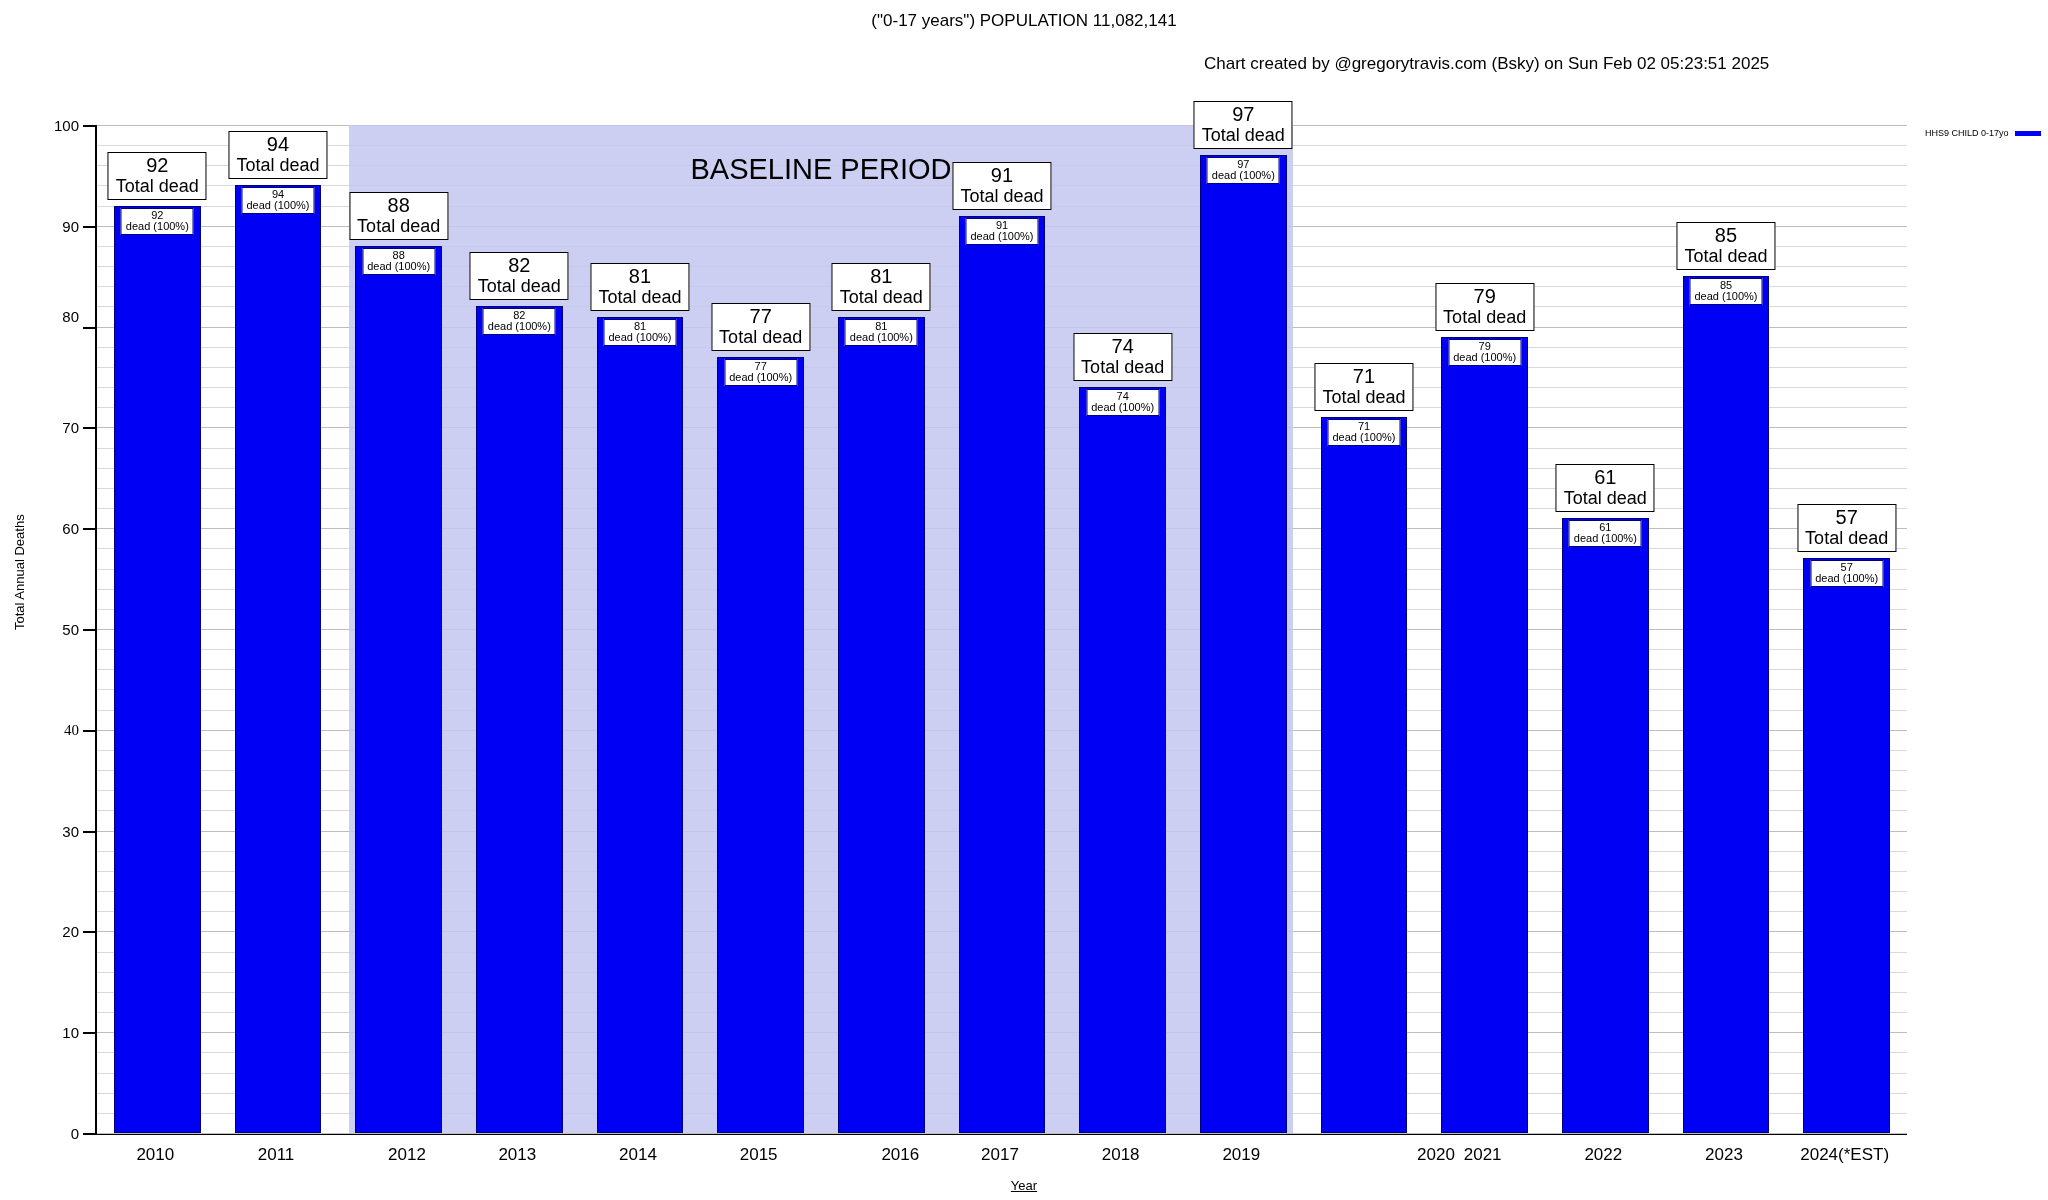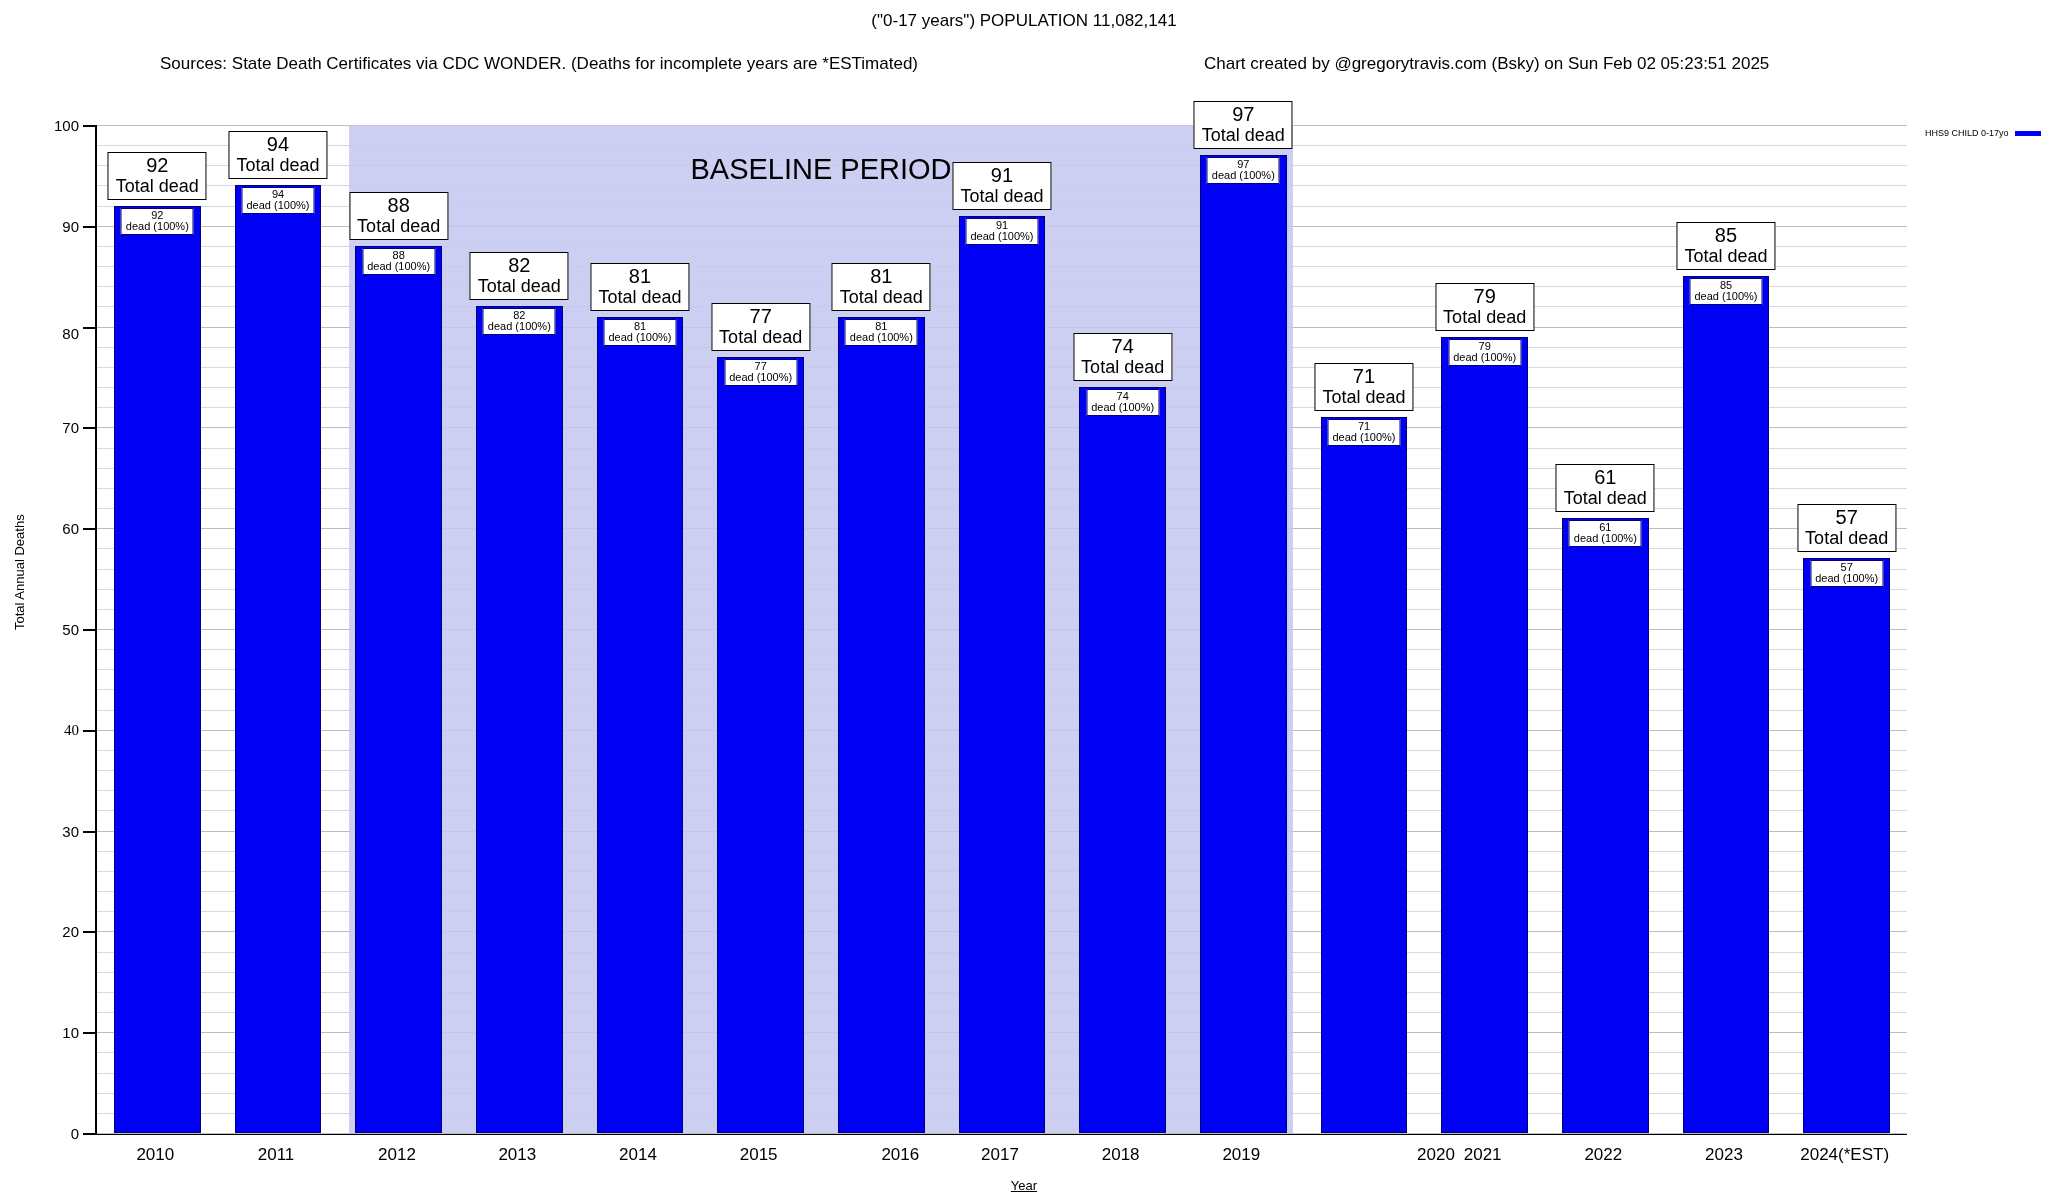--- a/index.html
+++ b/index.html
@@ -218,21 +218,20 @@
     background: #0000f5;
   }
 </style>
 </head>
 <body>
 
 <div id="title-block">
   <div class="title-line">("0-17 years") POPULATION 11,082,141</div>
 </div>
 <div id="title-line3">
-  <span id="sources-text">Sources: State Death Certificates via CDC WONDER. (Deaths for incomplete years are *ESTimated)</span>
   <span id="credit-text">Chart created by @gregorytravis.com (Bsky) on Sun Feb 02 05:23:51 2025</span>
 </div>
 
 <div id="legend">
   <span id="legend-label">HHS9 CHILD 0-17yo</span>
   <span id="legend-swatch"></span>
 </div>
 
 <div id="ylabel-axis">Total Annual Deaths</div>
 <div id="xlabel-axis">Year</div>
@@ -438,30 +437,30 @@
     <div class="ylabel" style="top: 705.6px;">30</div>
     <div class="ytick" style="top: 604.8px;"></div>
     <div class="ylabel" style="top: 604.8px; font-family: Liberation Serif, serif;">40</div>
     <div class="ytick" style="top: 504px;"></div>
     <div class="ylabel" style="top: 504px;">50</div>
     <div class="ytick" style="top: 403.2px;"></div>
     <div class="ylabel" style="top: 403.2px;">60</div>
     <div class="ytick" style="top: 302.4px;"></div>
     <div class="ylabel" style="top: 302.4px;">70</div>
     <div class="ytick" style="top: 201.6px;"></div>
-    <div class="ylabel" style="top: 208px;">80</div>
+    <div class="ylabel" style="top: 191px;">80</div>
     <div class="ytick" style="top: 100.8px;"></div>
     <div class="ylabel" style="top: 100.8px;">90</div>
     <div class="ytick" style="top: 0px;"></div>
     <div class="ylabel" style="top: 0px;">100</div>
   </div>
 
 <div class="xtick-label" style="left: 155.333px;">2010</div>
 <div class="xtick-label" style="left: 276px;">2011</div>
-<div class="xtick-label" style="left: 397px; text-align: right;">2012</div>
+<div class="xtick-label" style="left: 407px; text-align: right;">2012</div>
 <div class="xtick-label" style="left: 517.333px;">2013</div>
 <div class="xtick-label" style="left: 638px;">2014</div>
 <div class="xtick-label" style="left: 758.667px;">2015</div>
 <div class="xtick-label" style="left: 879.333px; margin-left: 21px;">2016</div>
 <div class="xtick-label" style="left: 1000px;">2017</div>
 <div class="xtick-label" style="left: 1120.67px;">2018</div>
 <div class="xtick-label" style="left: 1241.33px;">2019</div>
 <div class="xtick-label" style="left: 1436px;">2020</div>
 <div class="xtick-label" style="left: 1482.67px;">2021</div>
 <div class="xtick-label" style="left: 1603.33px;">2022</div>

